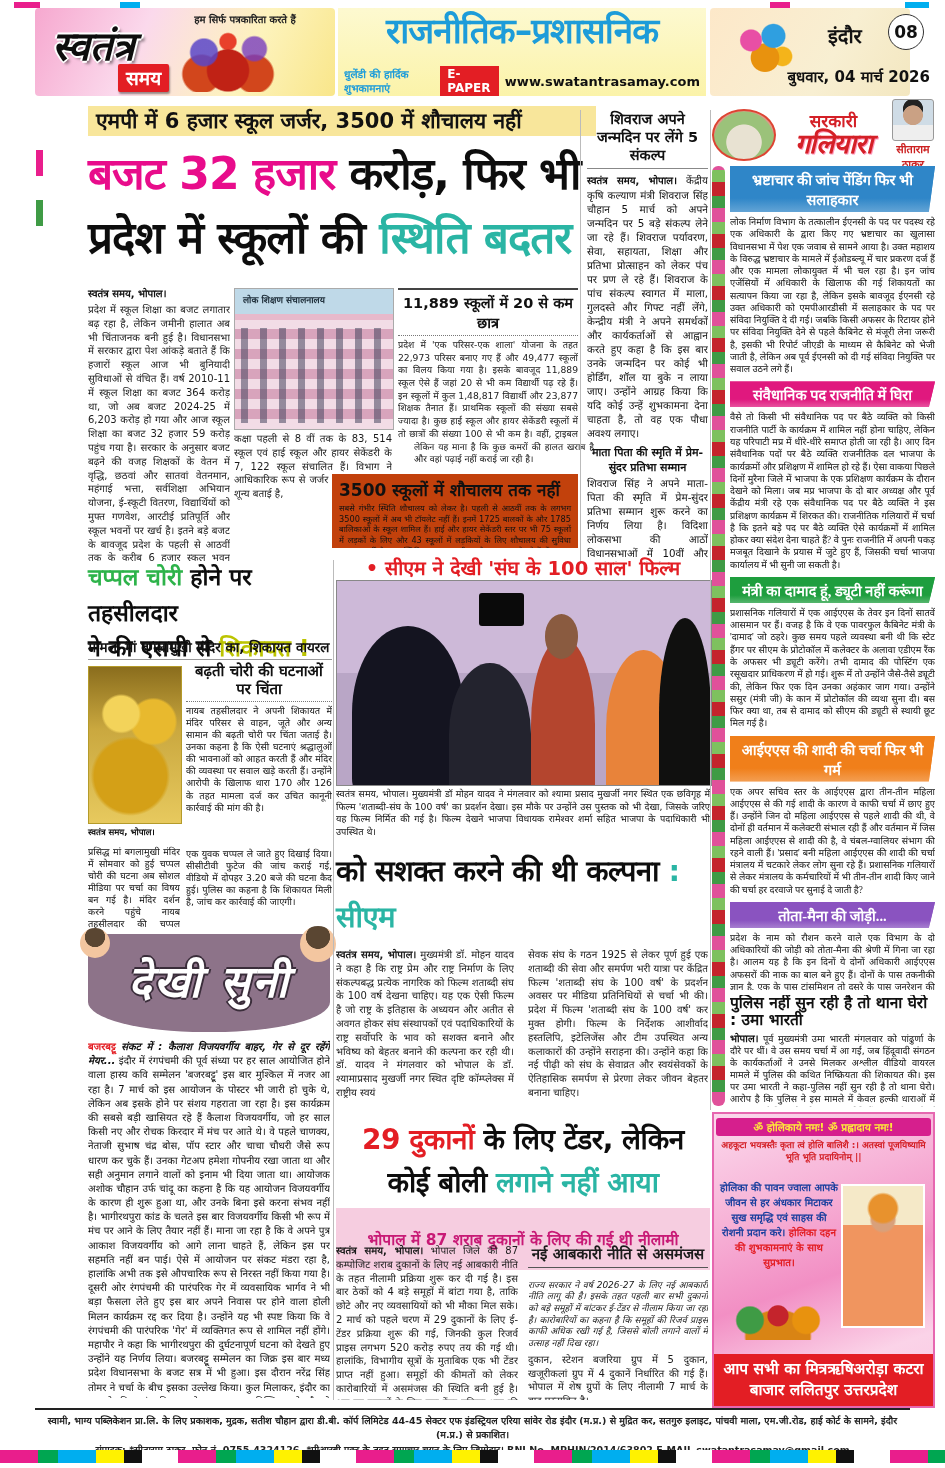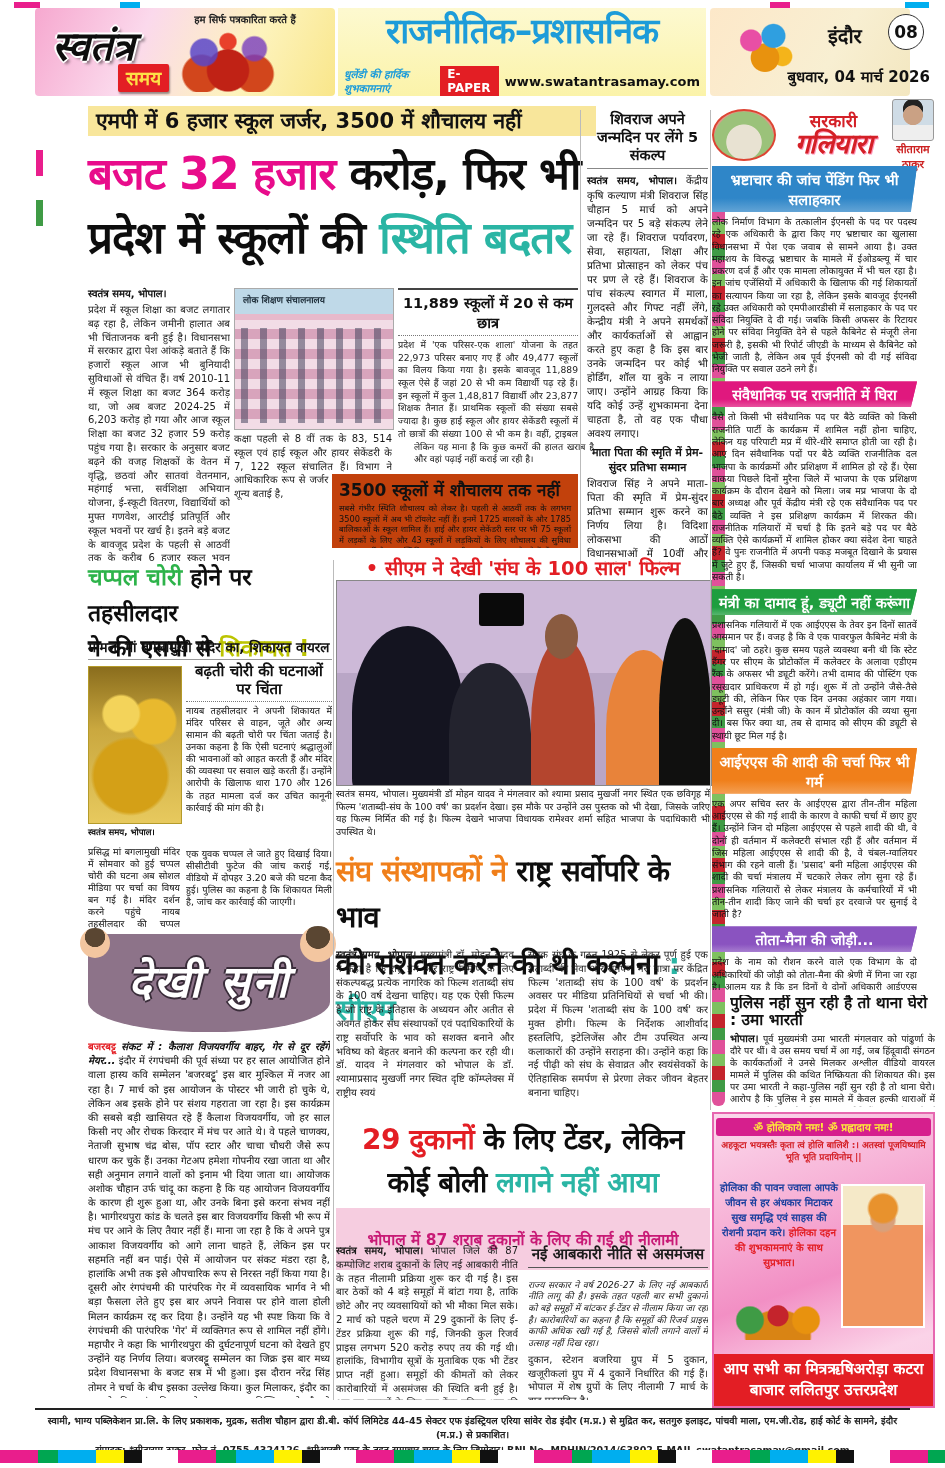--- a/index.html
+++ b/index.html
@@ -10,35 +10,35 @@
   .clip{overflow:hidden;}
   .body-txt{font-size:10px;line-height:1.38;color:#1b1b1b;}
   .byline{font-weight:bold;font-size:10px;}
   
   .reg-mark{position:absolute;height:6px;top:2px;}
   .mast-left{left:35px;top:8px;width:300px;height:88px;border-radius:4px;
      background:linear-gradient(115deg,#f6a8cf 0%,#fbd9ec 35%,#fdf3bc 70%,#f9e68a 100%);}
   .tagline{left:160px;top:12px;width:170px;font-size:10px;font-weight:bold;color:#222;text-align:center;}
   .logo1{left:52px;top:26px;font-size:40px;font-weight:bold;color:#0d0d0d;line-height:1;
      text-shadow:-2px 0 #fff,2px 0 #fff,0 2px #fff,0 -2px #fff,3px 3px 3px rgba(0,0,0,.45);font-style:italic;}
-  .logo2{left:118px;top:64px;background:#e31e24;color:#fde047;font-size:19px;font-weight:bold;
+  .logo2{left:118px;top:64px;background:#e31e24;color:#ffffff;font-size:19px;font-weight:bold;
      padding:1px 8px;border-radius:2px;box-shadow:1px 2px 2px rgba(0,0,0,.4);}
   .pots{left:168px;top:20px;width:120px;height:72px;
      background:radial-gradient(circle at 30% 45%,rgba(90,70,200,.85) 0 14%,transparent 16%),
        radial-gradient(circle at 72% 40%,rgba(120,60,190,.8) 0 12%,transparent 14%),
        radial-gradient(circle at 50% 70%,#c02215 0 26%,transparent 28%),
        radial-gradient(circle at 28% 75%,#d2461c 0 18%,transparent 20%),
        radial-gradient(circle at 72% 75%,#d2461c 0 18%,transparent 20%),
        radial-gradient(circle at 50% 30%,#e8402a 0 10%,transparent 12%);}
   .mast-center{left:338px;top:8px;width:368px;height:88px;
      background:linear-gradient(180deg,#fdf9d0,#fbf3a9);}
   .section-title{left:344px;top:14px;width:356px;text-align:center;font-size:35px;font-weight:bold;
      color:#1d9cd9;line-height:1;letter-spacing:-1px;}
   .greet-row{left:344px;top:66px;width:356px;display:flex;align-items:center;gap:6px;justify-content:center;}
-  .greet{font-size:10.5px;font-weight:bold;color:#1d9cd9;font-style:italic;}
+  .greet{font-size:10.5px;font-weight:bold;color:#1d9cd9;}
   .epaper{background:#e31e24;color:#fff;font-weight:bold;font-size:12px;padding:1px 7px;cursor:pointer;}
   .site{font-size:13px;font-weight:bold;color:#111;}
   .mast-right{left:710px;top:8px;width:200px;height:88px;border-radius:4px;
      background:linear-gradient(120deg,#fde8c9,#f8efd2 60%,#f3e7c0);}
   .holipot{left:730px;top:18px;width:70px;height:64px;
      background:radial-gradient(circle at 30% 35%,#e84fa5 0 16%,transparent 18%),
        radial-gradient(circle at 62% 28%,#2f9fe0 0 18%,transparent 20%),
        radial-gradient(circle at 50% 62%,#e8920e 0 26%,transparent 28%),
        radial-gradient(circle at 75% 60%,#f4b41a 0 14%,transparent 16%);}
   .edition{left:828px;top:22px;font-size:20px;font-weight:bold;color:#111;}
@@ -82,21 +82,21 @@
   .gal-b2{font-size:27px;font-weight:bold;color:#d42027;font-style:italic;
      text-shadow:1px 1px 0 #f9b;letter-spacing:-1px;}
   .gal-author{width:44px;text-align:center;}
   .gal-photo{width:40px;height:40px;margin:0 auto;border:1px solid #999;border-radius:3px;
      background:radial-gradient(circle at 50% 38%,#caa184 0 30%,transparent 32%),
        radial-gradient(circle at 50% 22%,#222 0 26%,transparent 28%),
        linear-gradient(180deg,#cfdce6 0 62%,#eee 62% 100%);}
   .gal-name{font-size:11px;font-weight:bold;color:#c22;}
   .flowers{left:712px;top:166px;width:13px;height:940px;border-radius:6px;
      background:repeating-linear-gradient(0deg,#e0519a 0 14px,#3f9b45 14px 26px,#c4242c 26px 40px,#7ec15f 40px 52px);}
-  .gal-col{left:712px;top:166px;width:205px;height:824px;}
+  .gal-col{left:730px;top:166px;width:205px;height:824px;font-family:Liberation Serif, serif;}
   .gal-bar{color:#fff;font-weight:bold;font-size:14.5px;text-align:center;padding:3px 4px;
      margin:6px 0 4px;clip-path:polygon(0 0,100% 0,97% 100%,0 100%);}
   .gal-col p{margin:0 0 2px;font-size:9.3px;line-height:1.32;}
   .uma{left:730px;top:995px;width:205px;height:112px;}
   .uma h2{margin:0 0 3px;font-size:15.5px;line-height:1.1;}
   .uma p{margin:0;font-size:9.3px;line-height:1.3;}
   
   .ad{left:712px;top:1112px;width:223px;height:296px;border:2px solid #e667b0;box-sizing:border-box;
      background:linear-gradient(160deg,#fbd9ec 0%,#f7b3d7 30%,#f28fc4 55%,#fbd3e8 80%,#f9c8e2 100%);}
   .ad-mantra{margin:4px 2px 2px;text-align:center;font-size:10.5px;font-weight:bold;color:#ffe83a;
@@ -300,21 +300,20 @@
     <div class="fig" style="left:30%;top:40%;width:22%;height:70%;background:#23232e;"></div>
     <div class="fig" style="left:52%;top:28%;width:17%;height:85%;background:#b4452e;"></div>
     <div class="fig" style="left:55.5%;top:16%;width:9%;height:22%;background:#8a5b40;border-radius:50%;"></div>
     <div class="fig" style="left:72%;top:34%;width:20%;height:78%;background:#e8833a;"></div>
     <div class="fig" style="left:86%;top:18%;width:14%;height:95%;background:#10100f;"></div>
     <div class="fig" style="left:38%;top:6%;width:12%;height:16%;background:#0a0a0a;border-radius:3px;"></div>
   </div>
   <div class="abs film-cap j clip">स्वतंत्र समय, भोपाल। मुख्यमंत्री डॉ मोहन यादव ने मंगलवार को श्यामा प्रसाद मुखर्जी नगर स्थित एक छविगृह में फिल्म 'शताब्दी-संघ के 100 वर्ष' का प्रदर्शन देखा। इस मौके पर उन्होंने उस पुस्तक को भी देखा, जिसके जरिए यह फिल्म निर्मित की गई है। फिल्म देखने भाजपा विधायक रामेश्वर शर्मा सहित भाजपा के पदाधिकारी भी उपस्थित थे।</div>
 
   <div class="abs sangh-h">
-    <div><span class="hl-org">संघ संस्थापकों ने</span><span class="hl-blk"> राष्ट्र सर्वोपरि के भाव</span></div>
     <div><span class="hl-blk">को सशक्त करने की थी कल्पना</span><span class="hl-teal"> : सीएम</span></div>
   </div>
   <div class="abs sangh-c1 body-txt j clip">
     <span class="byline">स्वतंत्र समय, भोपाल।</span>
     <span>मुख्यमंत्री डॉ. मोहन यादव ने कहा है कि राष्ट्र प्रेम और राष्ट्र निर्माण के लिए संकल्पबद्ध प्रत्येक नागरिक को फिल्म शताब्दी संघ के 100 वर्ष देखना चाहिए। यह एक ऐसी फिल्म है जो राष्ट्र के इतिहास के अध्ययन और अतीत से अवगत होकर संघ संस्थापकों एवं पदाधिकारियों के राष्ट्र सर्वोपरि के भाव को सशक्त बनाने और भविष्य को बेहतर बनाने की कल्पना कर रही थी। डॉ. यादव ने मंगलवार को भोपाल के डॉ. श्यामाप्रसाद मुखर्जी नगर स्थित दृष्टि कॉम्प्लेक्स में राष्ट्रीय स्वयं</span>
   </div>
   <div class="abs sangh-c2 body-txt j clip">सेवक संघ के गठन 1925 से लेकर पूर्ण हुई एक शताब्दी की सेवा और समर्पण भरी यात्रा पर केंद्रित फिल्म 'शताब्दी संघ के 100 वर्ष' के प्रदर्शन अवसर पर मीडिया प्रतिनिधियों से चर्चा भी की। प्रदेश में फिल्म 'शताब्दी संघ के 100 वर्ष' कर मुक्त होगी। फिल्म के निर्देशक आशीर्वाद हस्तलिपि, इटेलिजेंस और टीम उपस्थित अन्य कलाकारों की उन्होंने सराहना की। उन्होंने कहा कि नई पीढ़ी को संघ के सेवाव्रत और स्वयंसेवकों के ऐतिहासिक समर्पण से प्रेरणा लेकर जीवन बेहतर बनाना चाहिए।</div>
 
   <div class="abs ds-mast">
     <div class="ds-face" style="left:-8px;top:-6px;"></div>

